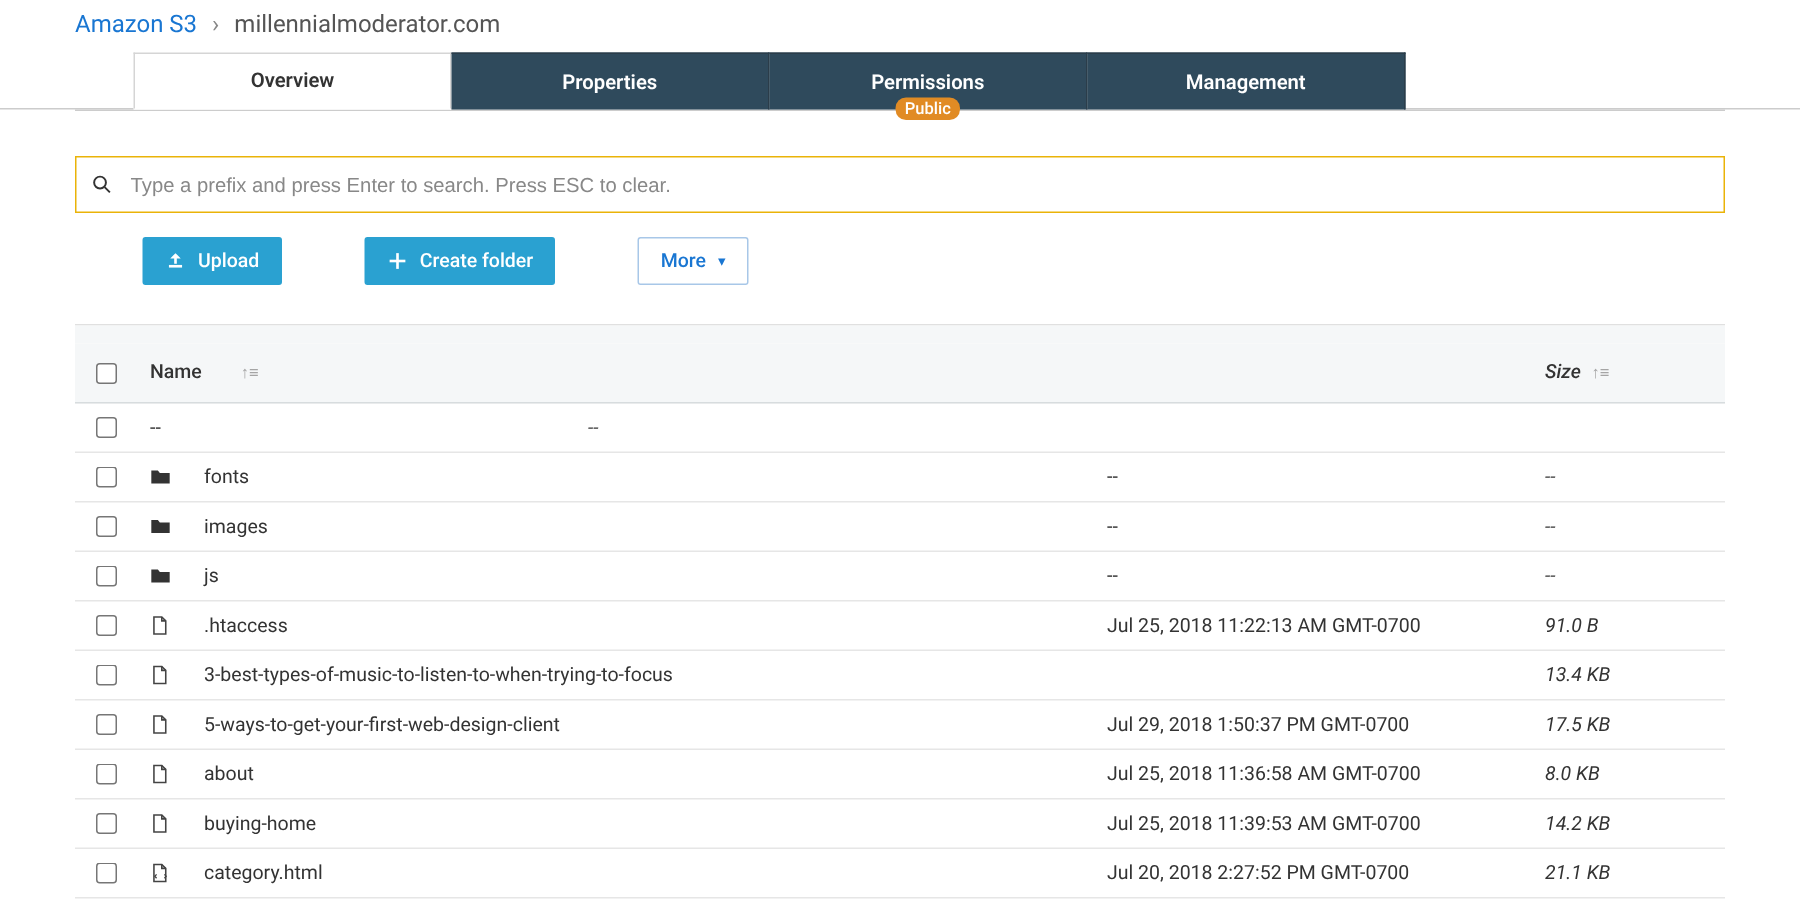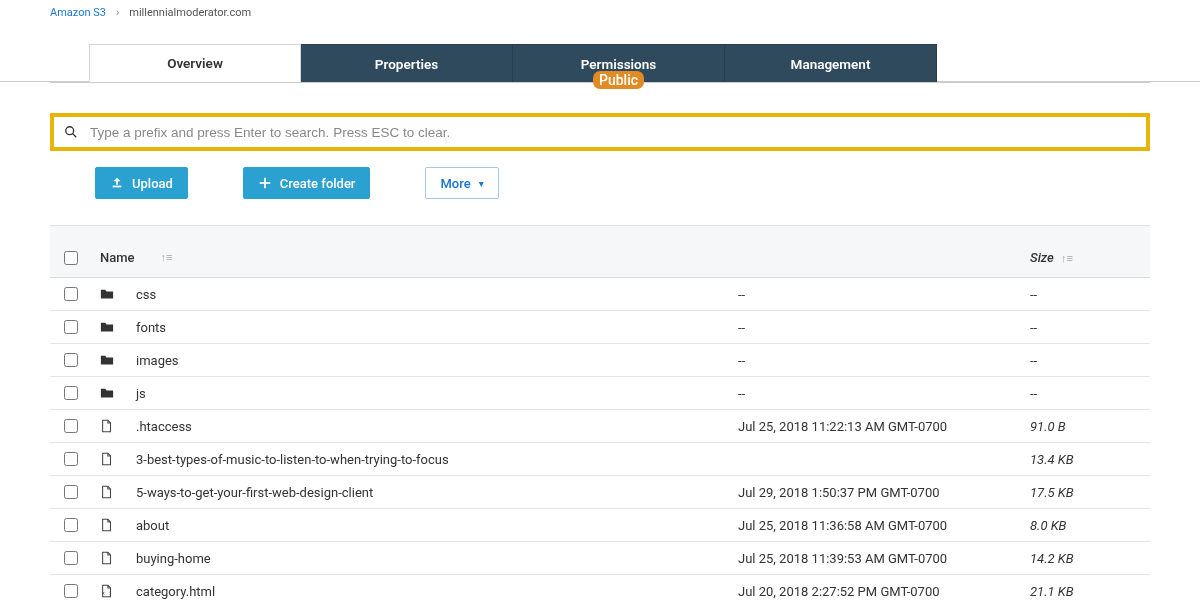--- a/index.html
+++ b/index.html
@@ -7,22 +7,22 @@
     font-family: -apple-system, BlinkMacSystemFont, "Segoe UI", Roboto, Helvetica, Arial, sans-serif;
     font-size: 13px;
     color: #333;
     background: #fff;
   }
   .page { width: 1200px; margin: 0 auto; padding: 0 50px; }
   .breadcrumb {
     display: flex;
     align-items: center;
     gap: 10px;
-    padding: 6px 0 25px;
-    font-size: 11px;
+    padding: 6px 0 10px;
+    font-size: 16px;
   }
   .breadcrumb a { color: #1976d2; text-decoration: none; }
   .breadcrumb .sep { color: #888; }
   .breadcrumb .current { color: #555; }
   .tabs {
     display: flex;
     border-bottom: 1px solid #ccc;
     position: relative;
   }
   .tab {
@@ -48,37 +48,37 @@
     border: 1px solid #d5d5d5;
     border-bottom: 1px solid #fff;
     margin-bottom: -1px;
     margin-left: 39px;
   }
   .tab-badge {
     position: absolute;
     bottom: -7px;
     background: #e18b24;
     color: #fff;
-    font-size: 14px;
+    font-size: 11px;
     padding: 1px 6px;
     border-radius: 7px;
     font-weight: 500;
   }
   .tabline {
     position: absolute;
     left: -50px; right: -9999px;
     bottom: 0;
     border-bottom: 1px solid #ccc;
     z-index: -1;
   }
   .searchbar {
     margin-top: 30px;
     display: flex;
     align-items: center;
-    border: 4px solid #eab308;
+    border: 1px solid #eab308;
     height: 38px;
     padding: 0 10px;
     gap: 12px;
     justify-content: center;
   }
   .searchbar input {
     flex: 1;
     border: none;
     outline: none;
     font-size: 13.5px;
@@ -219,28 +219,20 @@
       <div class="col-size">
         <span>Size</span>
         <span class="sort-icon">↑≡</span>
       </div>
     </div>
     <div id="rows">
         <div class="row">
           <div class="col-check">
             <input type="checkbox" style="">
           </div>
-          <div class="col-name">
-            <span class="icon">
-              <svg viewBox="0 0 16 16">
-                <path class="folder-fill" d="M1 3 h5 l1.5 2 H15 v8 H1 Z"></path>
-              </svg>
-            </span>
-            <span>css</span>
-          </div>
           <div class="col-mod">--</div>
           <div class="col-size">--</div>
         </div>
         <div class="row">
           <div class="col-check">
             <input type="checkbox" style="">
           </div>
           <div class="col-name">
             <span class="icon">
               <svg viewBox="0 0 16 16">

